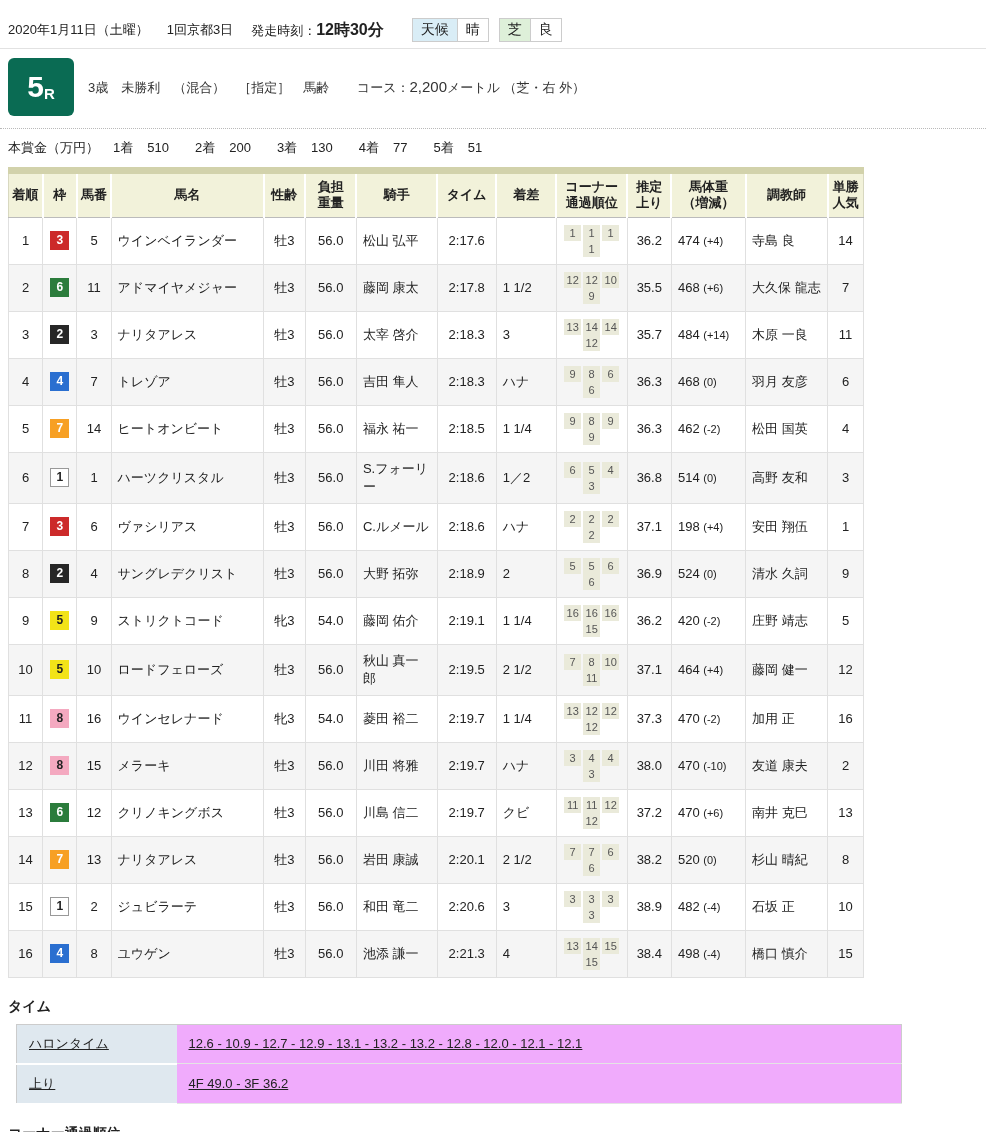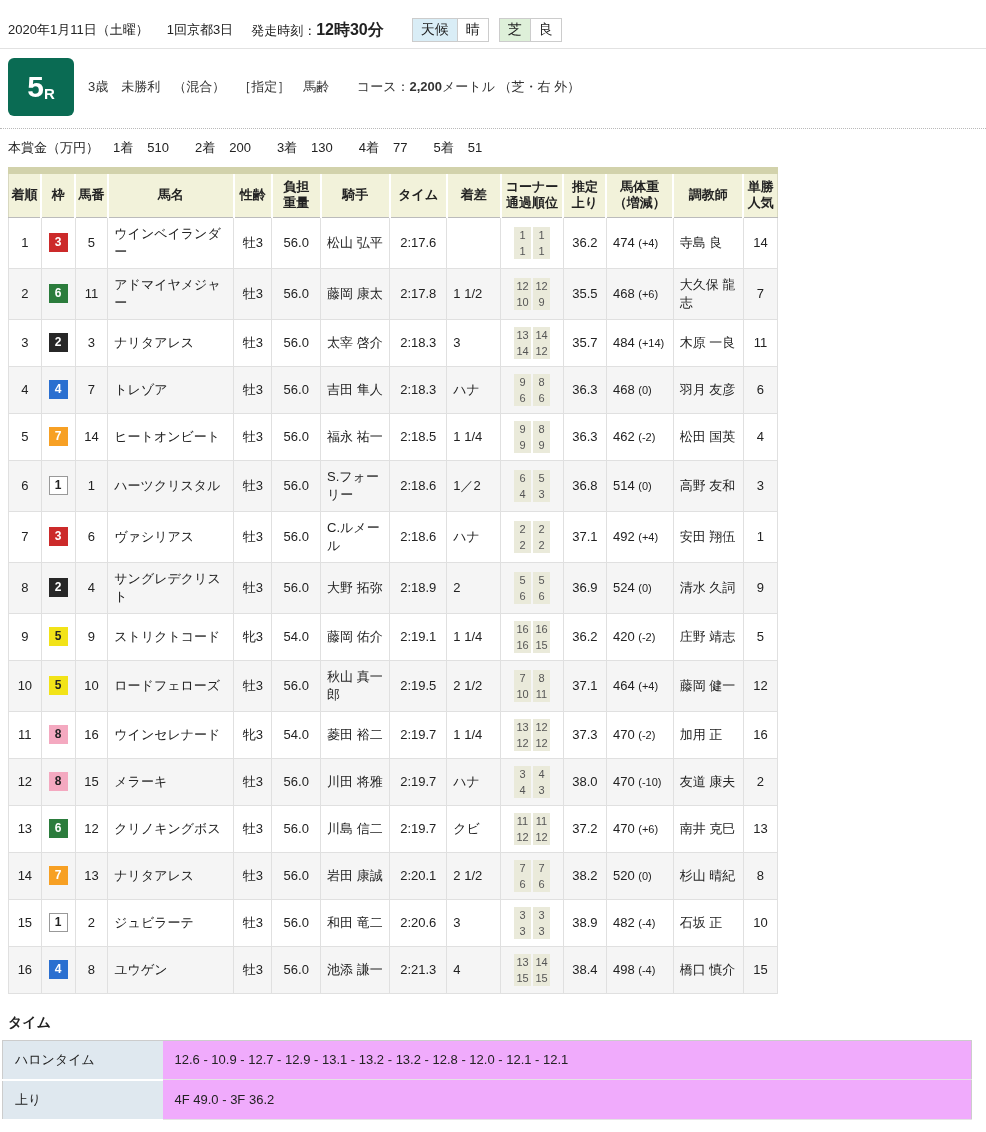--- a/index.html
+++ b/index.html
@@ -17,28 +17,28 @@
   .badge-pair .v { padding: 2px 8px; border-left: 1px solid #ccc; background: #fff; }
   .k.weather { background: #d9edf6; }
   .k.turf { background: #def0d9; }
   
   .race-head { display: flex; align-items: center; gap: 14px; padding: 9px 8px 12px; border-bottom: 1px dotted #b9b9b9; }
   .race-num { width: 66px; height: 58px; background: #0a6b53; border-radius: 6px; color: #fff;
     display: flex; align-items: center; justify-content: center; font-weight: bold; font-size: 30px; flex: none; }
   .race-num .r { font-size: 15px; margin-top: 12px; }
   .race-title { font-size: 23px; font-weight: bold; margin: 0 0 6px; line-height: 1; }
   .race-cond { font-size: 13px; color: #333; }
-  .course-dist { font-size: 13px; font-weight: bold; }
+  .course-dist { font-size: 15px; font-weight: normal; }
   
   .prize { padding: 10px 8px 8px; }
   .prize span { margin-right: 14px; }
   .prize .amt { margin-right: 26px; }
   
   table { border-collapse: collapse; }
-  .results-table { width: 770px; margin: 2px 8px 0; }
+  .results-table { width: 856px; margin: 2px 8px 0; }
   .results-table th {
     background: #f2f2da; border-top: 7px solid #d2d2ab; border-bottom: 1px solid #bbb;
     border-left: 2px solid #fff; padding: 5px 2px; font-size: 13px; line-height: 1.25; font-weight: bold;
   }
   .results-table th:first-child { border-left: 1px solid #d8d8c0; }
   .results-table th:last-child { border-right: 1px solid #d8d8c0; }
   .results-table td { border: 1px solid #e0e0e0; padding: 7px 6px; background: #fff; }
   .results-table tbody tr:nth-child(even) td { background: #f5f5f5; }
   .c { text-align: center; } .l { text-align: left; } .r { text-align: right; }
   .waku { display: inline-block; width: 19px; height: 19px; line-height: 19px; text-align: center; font-weight: bold; font-size: 12px; }
@@ -47,21 +47,21 @@
   .waku.f3 { background: #cc2a2a; color: #fff; }
   .waku.f4 { background: #2a6fd0; color: #fff; }
   .waku.f5 { background: #f2e318; color: #222; }
   .waku.f6 { background: #2b7c3c; color: #fff; }
   .waku.f7 { background: #f7a024; color: #fff; }
   .waku.f8 { background: #f4a9c0; color: #222; }
   .cnr { display: inline-block; min-width: 17px; padding: 2px 1px; margin: 0 1px; background: #eaeada; color: #555; font-size: 11px; text-align: center; }
   .small { font-size: 11px; }
   
   .sec-title { font-size: 14px; font-weight: bold; margin: 20px 8px 8px; }
-  .kv-table { width: 970px; margin: 0 2px; border: 1px solid #ccc; }
+  .kv-table { width: 886px; margin: 0 16px; border: 1px solid #ccc; text-decoration: underline; }
   .kv-table th { width: 160px; background: #dfe8ef; font-weight: normal; text-align: left; padding: 10px 12px; border-bottom: 2px solid #fff; font-size: 13px; }
   .kv-table td { padding: 10px 12px; border-bottom: 1px solid #e4e4e4; background: #f0abfc; }
 </style>
 </head>
 <body>
 
 <div class="topbar">
   <span class="seg">2020年1月11日（土曜）</span>
   <span class="seg">1回京都3日</span>
   <span class="seg"><span>発走時刻：</span><b>12時30分</b></span>
@@ -230,21 +230,21 @@
         <td class="c"><span class="waku f3">3</span></td>
         <td class="c">6</td>
         <td class="l">ヴァシリアス</td>
         <td class="c">牡3</td>
         <td class="c">56.0</td>
         <td class="l">C.ルメール</td>
         <td class="c">2:18.6</td>
         <td class="l">ハナ</td>
         <td class="c"><span class="cnr">2</span><span class="cnr">2</span><span class="cnr">2</span><span class="cnr">2</span></td>
         <td class="c">37.1</td>
-        <td class="l"><span>492 </span><span class="small">(+4)</span></td>
+        <td class="l"><span>198 </span><span class="small">(+4)</span></td>
         <td class="l">安田 翔伍</td>
         <td class="c">1</td>
       </tr>
       <tr>
         <td class="c">8</td>
         <td class="c"><span class="waku f2">2</span></td>
         <td class="c">4</td>
         <td class="l">サングレデクリスト</td>
         <td class="c">牡3</td>
         <td class="c">56.0</td>

